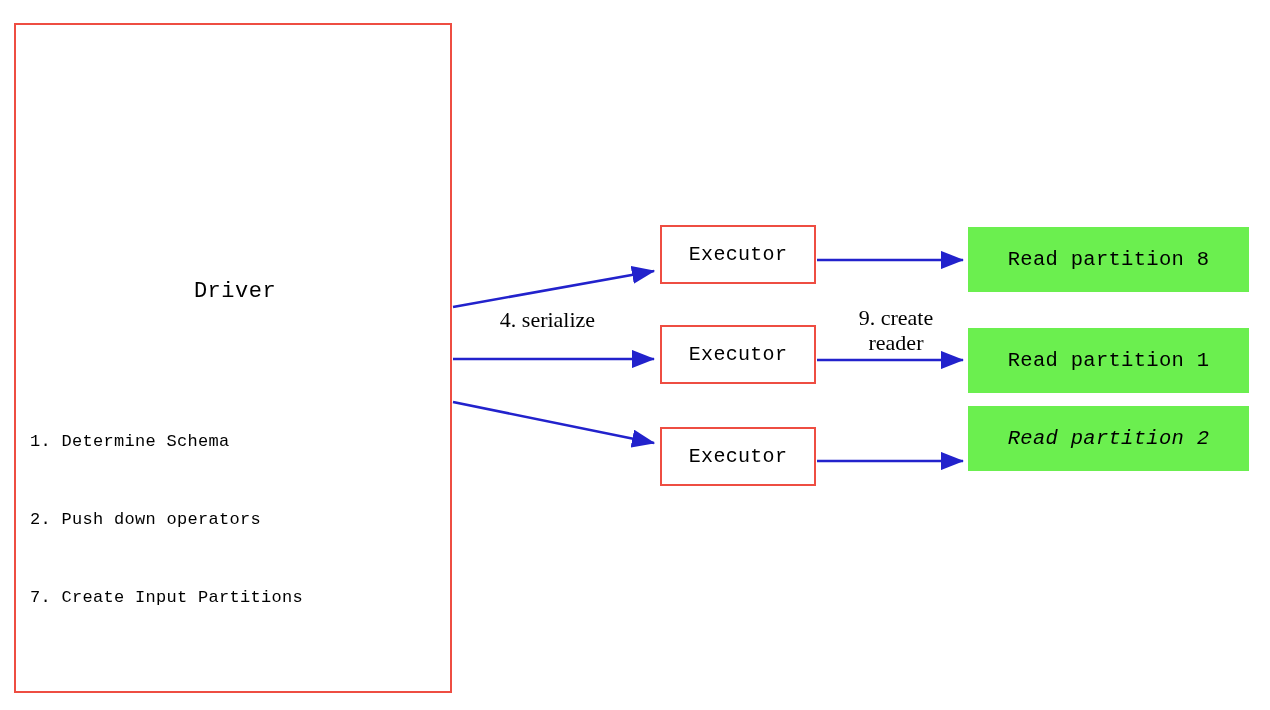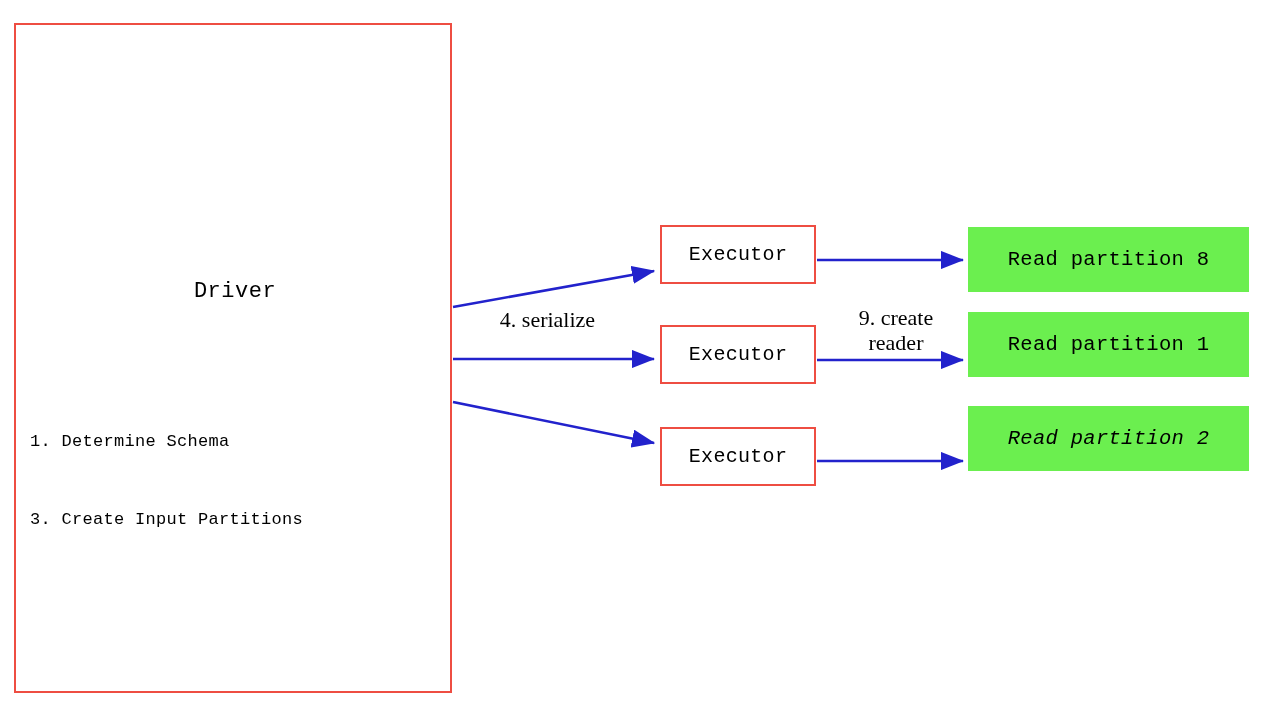--- a/index.html
+++ b/index.html
@@ -80,21 +80,21 @@
     left: 968px;
     display: flex;
     align-items: center;
     justify-content: center;
     font-family: "Liberation Mono", "DejaVu Sans Mono", monospace;
     font-size: 20.5px;
     color: #000000;
     letter-spacing: 0.3px;
   }
   #partition-0 { top: 227px; }
-  #partition-1 { top: 312px; }
+  #partition-1 { top: 328px; }
   #partition-2 { top: 406px; font-style: italic; }
 
   
   .arrow-label {
     position: absolute;
     font-family: "Liberation Serif", "DejaVu Serif", serif;
     font-size: 22px;
     line-height: 25px;
     color: #000000;
     text-align: center;
@@ -141,21 +141,22 @@
 
     <line x1="817" y1="360" x2="963" y2="360" stroke="#2222cc" stroke-width="2.6" marker-end="url(#ah)"></line>
 
     <line x1="817" y1="461" x2="963" y2="461" stroke="#2222cc" stroke-width="2.6" marker-end="url(#ah)"></line>
   </svg>
 
   <div class="box" id="driver-box">
     <div id="driver-title">Driver</div>
     <div id="driver-steps">
       <span class="step-line">1. Determine Schema</span>
-      <span class="step-line">3. Create Input Partitions</span>
+      <span class="step-line">2. Push down operators</span>
+      <span class="step-line">7. Create Input Partitions</span>
     </div>
   </div>
 
   <div class="box executor" id="executor-0">
     <span>Executor</span>
   </div>
   <div class="box executor" id="executor-1">
     <span>Executor</span>
   </div>
   <div class="box executor" id="executor-2">

